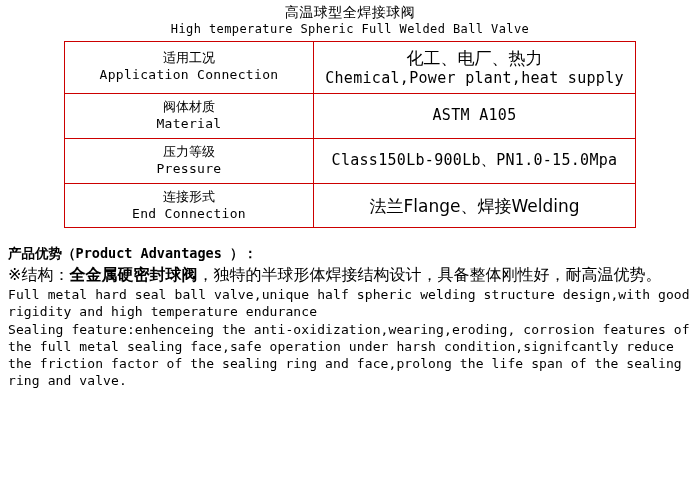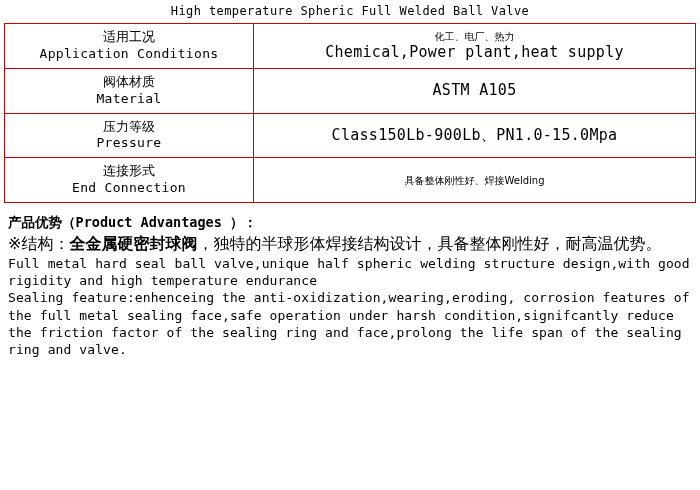--- a/index.html
+++ b/index.html
@@ -29,21 +29,21 @@
     font-size: 14px;
     font-family: "DejaVu Sans", "Liberation Sans", sans-serif;
     letter-spacing: 0.5px;
   }
   .title-en {
     font-size: 12px;
     font-family: "DejaVu Sans Mono", "Liberation Mono", monospace;
     letter-spacing: 0.4px;
   }
   table.spec {
-    width: 692px;
+    width: 572px;
     margin: 4px auto 0 auto;
     border-collapse: collapse;
     table-layout: fixed;
   }
   table.spec td {
     border: 1px solid #cc0000;
     text-align: center;
     vertical-align: middle;
     padding: 5px 4px;
     line-height: 1.3;
@@ -63,26 +63,26 @@
     letter-spacing: 0.3px;
   }
   .val {
     font-family: "DejaVu Sans Mono", "Liberation Mono", monospace;
     font-size: 15px;
     display: block;
     letter-spacing: 0.3px;
   }
   .val-cn {
     font-family: "DejaVu Sans", "Liberation Sans", sans-serif;
-    font-size: 10px;
+    font-size: 17px;
     display: block;
   }
   .adv {
     width: 692px;
-    margin: 8px auto;
+    margin: 14px auto;
     padding: 3px 2px 0 4px;
     box-sizing: border-box;
   }
   .adv-head {
     font-size: 13.5px;
     font-weight: bold;
     font-family: "DejaVu Sans", "Liberation Sans", sans-serif;
     margin-bottom: 1px;
   }
   .adv-head .en-inline {
@@ -102,29 +102,30 @@
     line-height: 1.33;
     letter-spacing: 0.1px;
   }
 </style>
 </head>
 <body>
 
 <div class="page">
 
   <div class="title-block">
+    <div class="title-cn">高温球型全焊接球阀</div>
     <div class="title-en">High temperature Spheric Full Welded Ball Valve</div>
   </div>
 
   <table class="spec">
     <tbody>
       <tr>
         <td class="label">
           <span class="cn">适用工况</span>
-          <span class="en">Application Conditions</span>
+          <span class="en">Application Connection</span>
         </td>
         <td>
           <span class="val-cn">化工、电厂、热力</span>
           <span class="val">Chemical,Power plant,heat supply</span>
         </td>
       </tr>
       <tr>
         <td class="label">
           <span class="cn">阀体材质</span>
           <span class="en">Material</span>
@@ -141,21 +142,21 @@
         <td>
           <span class="val">Class150Lb-900Lb、PN1.0-15.0Mpa</span>
         </td>
       </tr>
       <tr>
         <td class="label">
           <span class="cn">连接形式</span>
           <span class="en">End Connection</span>
         </td>
         <td>
-          <span class="val-cn">具备整体刚性好、焊接Welding</span>
+          <span class="val-cn">法兰Flange、焊接Welding</span>
         </td>
       </tr>
     </tbody>
   </table>
 
   <div class="adv">
     <div class="adv-head"><span>产品优势</span><span class="en-inline">（Product Advantages ）：</span></div>
 
     <div class="para-cn"><span>※结构：</span><b>全金属硬密封球阀</b><span>，独特的半球形体焊接结构设计，具备整体刚性好，耐高温优势。</span></div>
 

